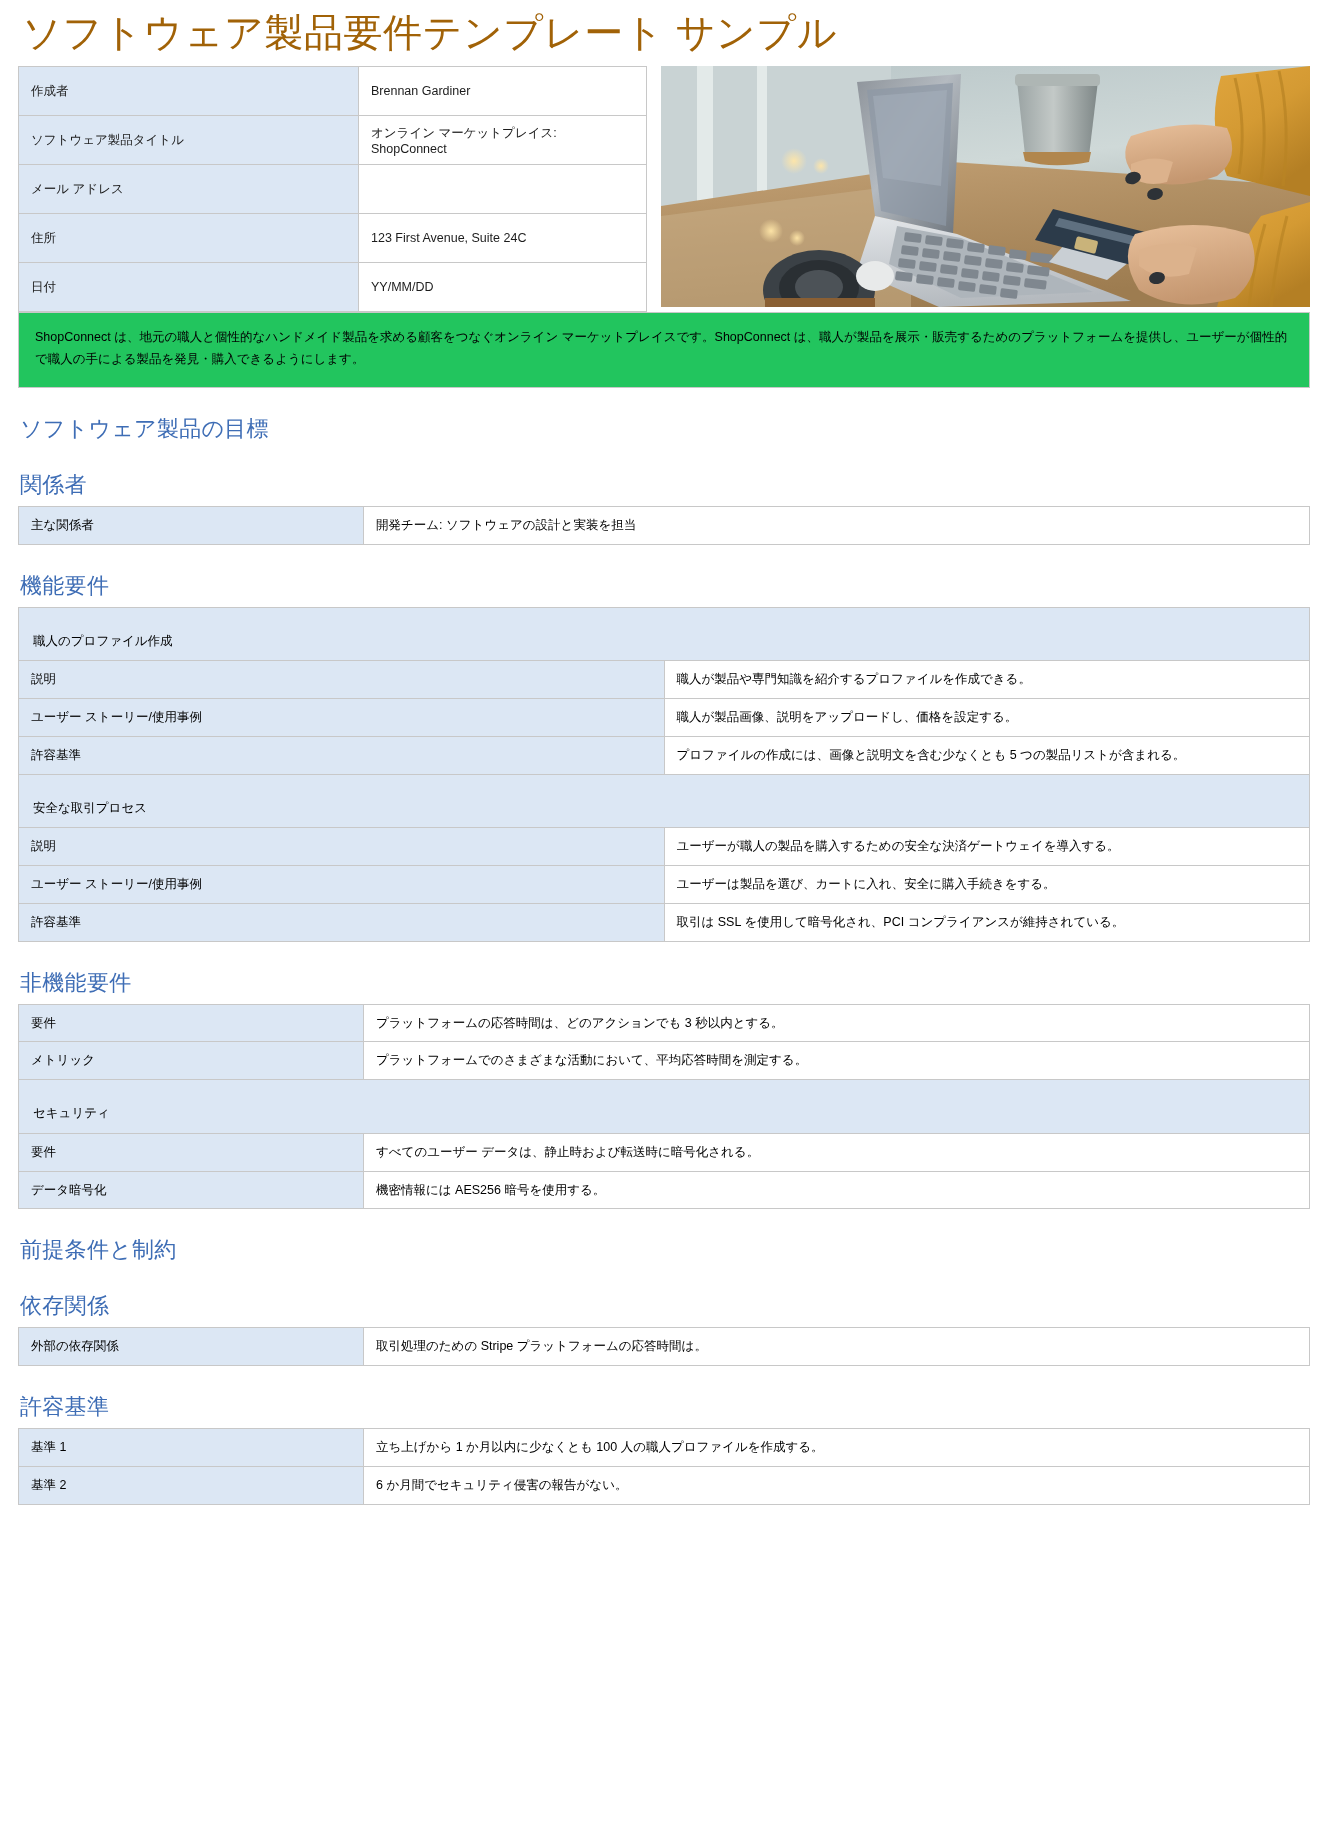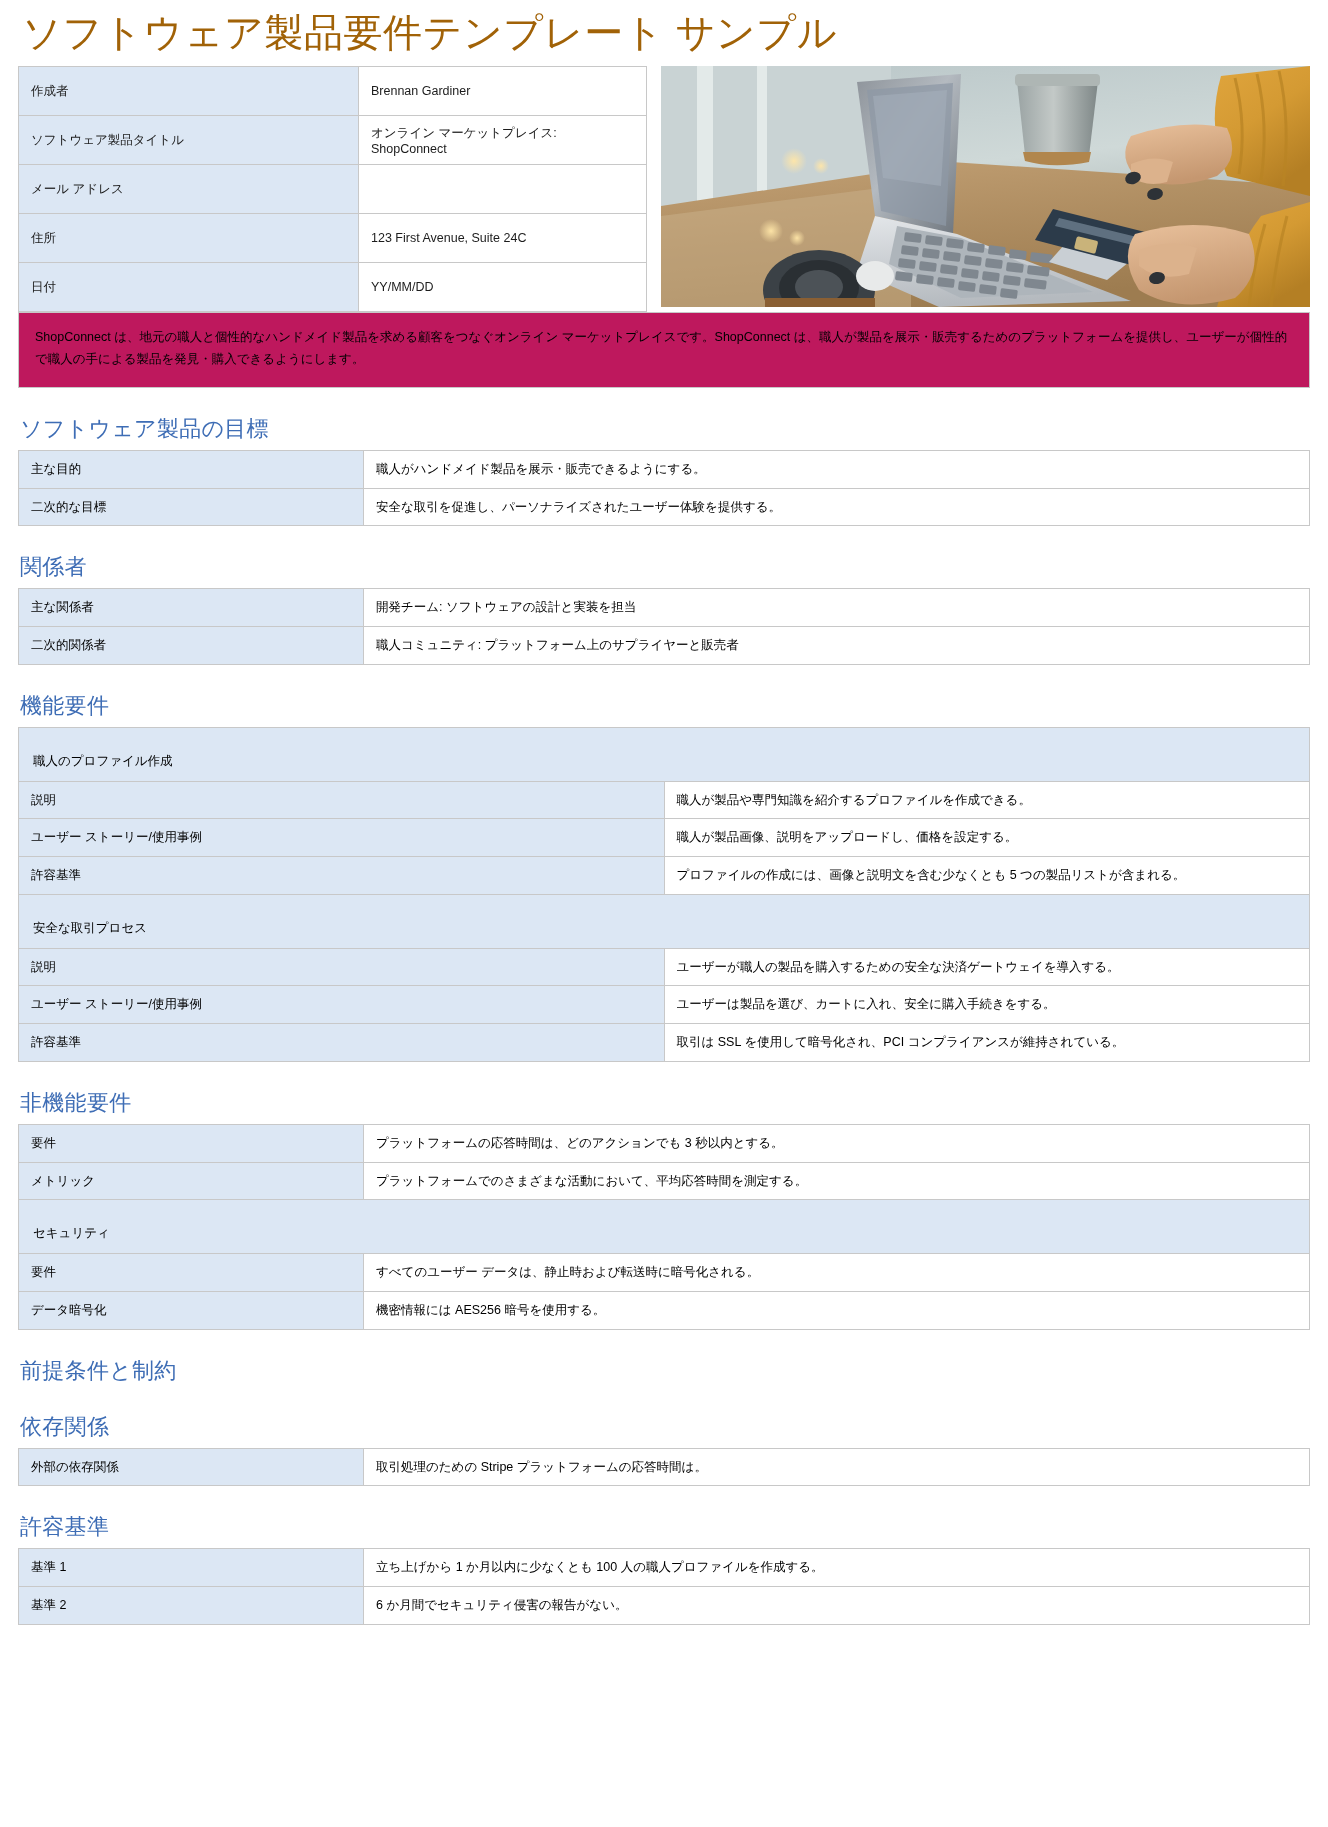--- a/index.html
+++ b/index.html
@@ -105,21 +105,21 @@
     border: 1px solid #c8c8c8;
     padding: 24px 12px 10px 14px;
     font-size: 12.5px;
   }
 
   
   .overview-box {
     width: 1292px;
     box-sizing: border-box;
     border: 1px solid #c8c8c8;
-    background: #be185d;
+    background: #22c55e;
     padding: 14px 16px 16px 16px;
     font-size: 12.5px;
     line-height: 1.75;
   }
 
   
   ul.cellbullets {
     margin: 0;
     padding: 0 0 0 14px;
     list-style: none;
@@ -304,44 +304,28 @@
         <ellipse cx="496" cy="212" rx="8" ry="6" fill="#2d3237" transform="rotate(-10 496 212)"></ellipse>
       </svg>
     </div>
   </div>
 
   <div class="overview-box">
     <span>ShopConnect は、地元の職人と個性的なハンドメイド製品を求める顧客をつなぐオンライン マーケットプレイスです。ShopConnect は、職人が製品を展示・販売するためのプラットフォームを提供し、ユーザーが個性的で職人の手による製品を発見・購入できるようにします。</span>
   </div>
 
   <h2 class="section-head">ソフトウェア製品の目標</h2>
-  <table class="grid">
-    <tbody>
-      <tr>
-        <td class="lbl">主な目的</td>
-        <td class="val">職人がハンドメイド製品を展示・販売できるようにする。</td>
-      </tr>
-      <tr>
-        <td class="lbl">二次的な目標</td>
-        <td class="val">安全な取引を促進し、パーソナライズされたユーザー体験を提供する。</td>
-      </tr>
-    </tbody>
-  </table>
 
   <h2 class="section-head">関係者</h2>
   <table class="grid">
     <tbody>
       <tr>
         <td class="lbl">主な関係者</td>
         <td class="val">開発チーム: ソフトウェアの設計と実装を担当</td>
       </tr>
-      <tr>
-        <td class="lbl">二次的関係者</td>
-        <td class="val">職人コミュニティ: プラットフォーム上のサプライヤーと販売者</td>
-      </tr>
     </tbody>
   </table>
 
   <h2 class="section-head">機能要件</h2>
   <table class="grid">
     <tbody>
       <tr>
         <td class="grouphdr" colspan="2">職人のプロファイル作成</td>
       </tr>
       <tr>

